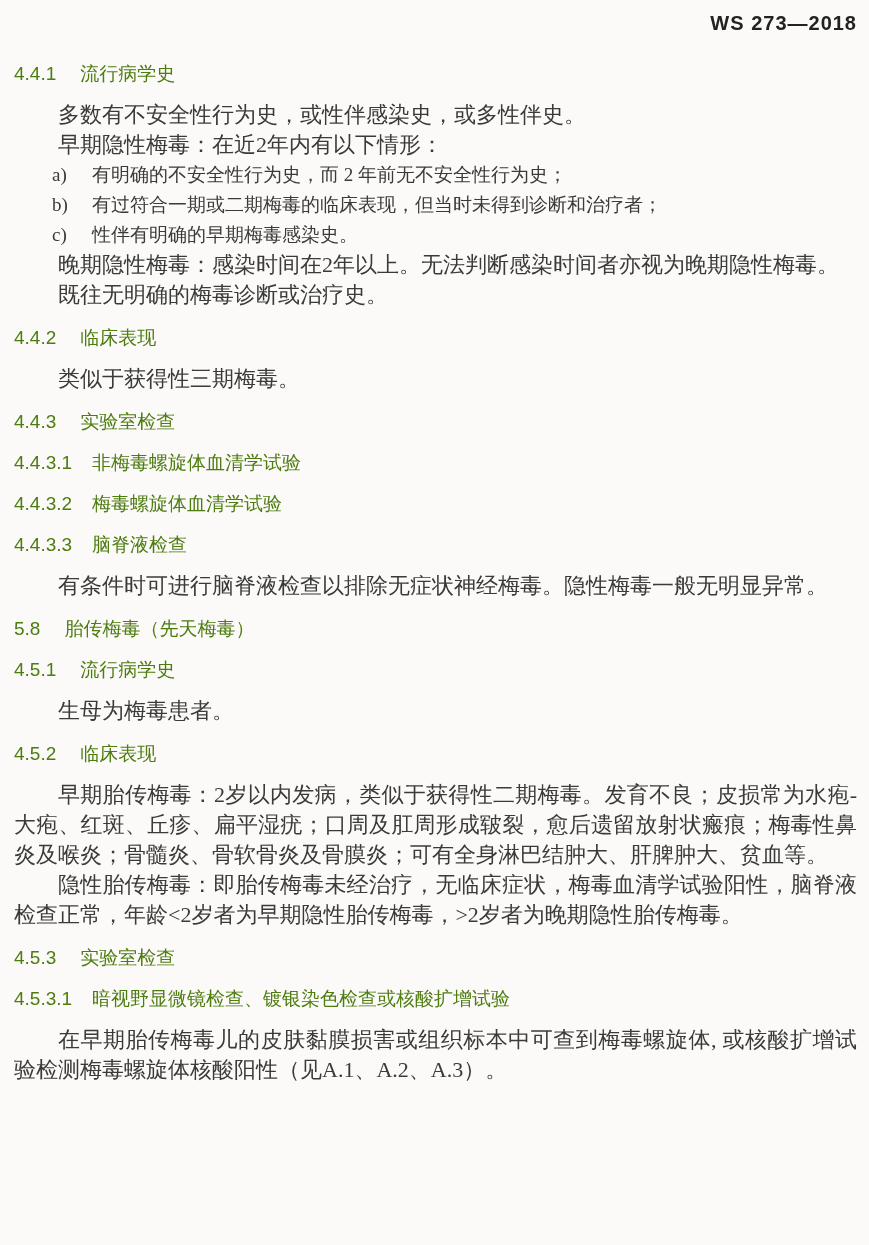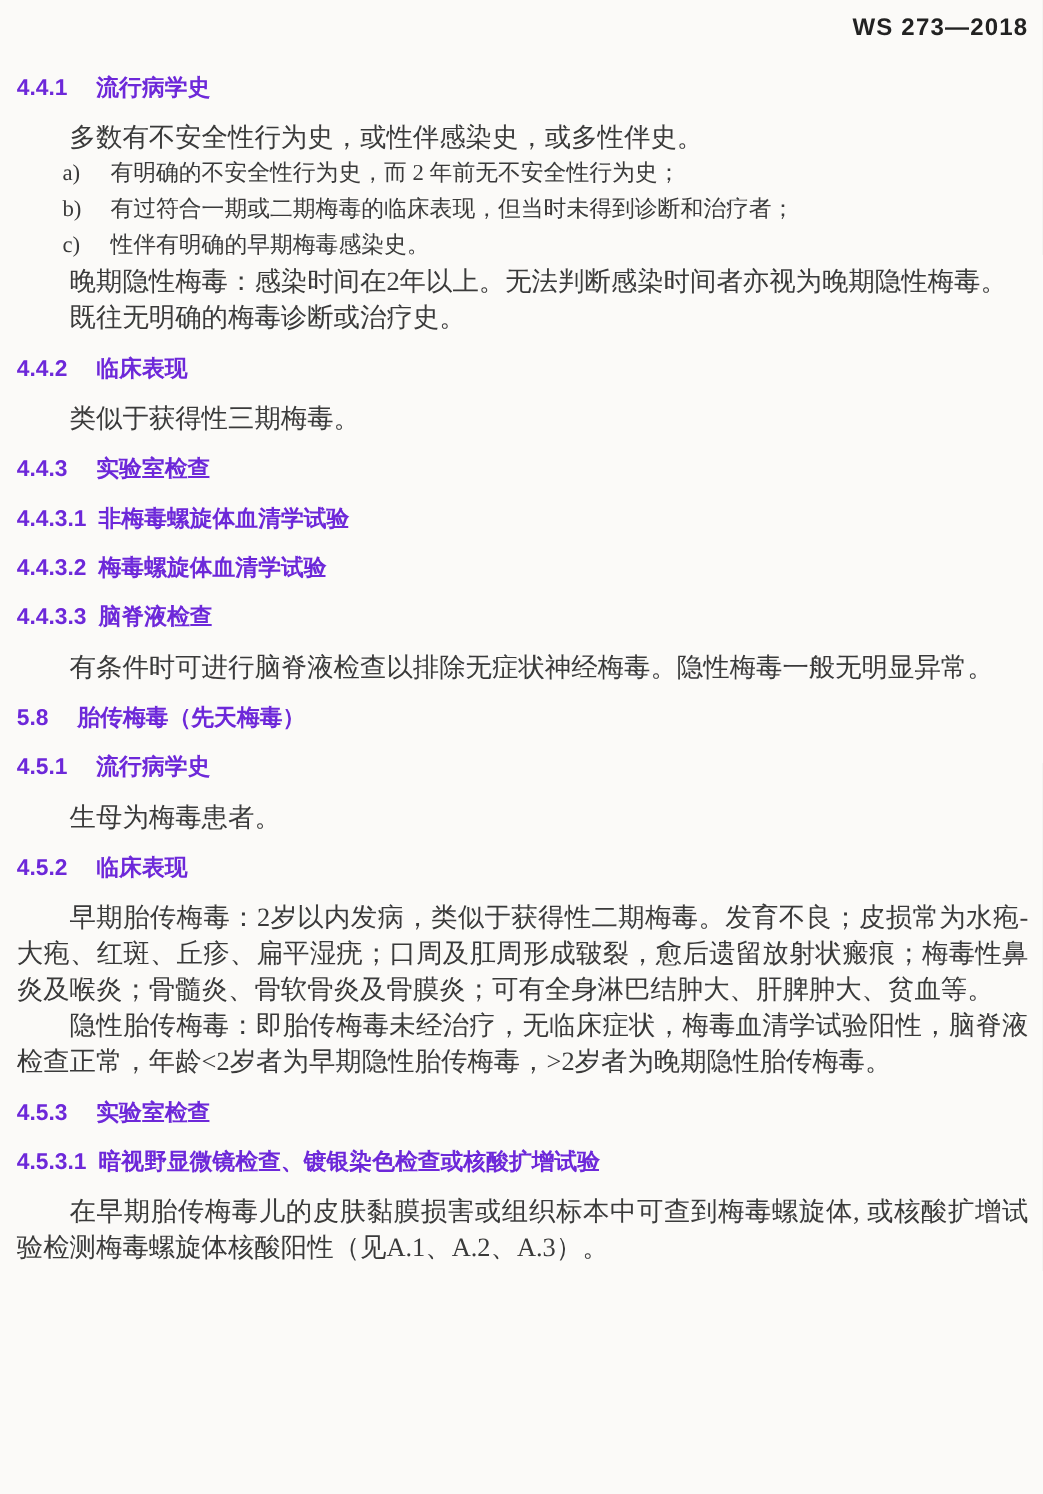--- a/index.html
+++ b/index.html
@@ -18,29 +18,29 @@
     font-family:"Liberation Sans","DejaVu Sans",sans-serif;
     font-weight:700;
     font-size:20px;
     letter-spacing:1px;
     color:#222;
     height:36px;
     line-height:26px;
   }
   .h2,.h3{
     font-family:"Liberation Sans","DejaVu Sans",sans-serif;
-    font-weight:700;
+    font-weight:400;
     font-size:19px;
-    color:#6d28d9;
+    color:#4d7c0f;
     margin:15px 0 13px;
     line-height:26px;
     white-space:nowrap;
   }
   .h2 .num{margin-right:24px;}
-  .h3 .num{margin-right:10px;}
+  .h3 .num{margin-right:20px;}
   .body{
     font-family:"Liberation Serif","DejaVu Serif",serif;
     font-size:22px;
     line-height:30px;
     margin:0;
     text-align:justify;
     text-indent:2em;
     color:#3a3a3a;
   }
   .li{
@@ -62,20 +62,21 @@
     <span>WS 273—2018</span>
   </div>
 
   <div>
 
     <div class="h2">
       <span class="num">4.4.1</span><span class="ttl">流行病学史</span>
     </div>
 
     <p class="body">多数有不安全性行为史，或性伴感染史，或多性伴史。</p>
+    <p class="body">早期隐性梅毒：在近2年内有以下情形：</p>
 
     <div class="li">
       <span class="marker">a)</span>
       <span class="li-text">有明确的不安全性行为史，而 2 年前无不安全性行为史；</span>
     </div>
     <div class="li">
       <span class="marker">b)</span>
       <span class="li-text">有过符合一期或二期梅毒的临床表现，但当时未得到诊断和治疗者；</span>
     </div>
     <div class="li">

